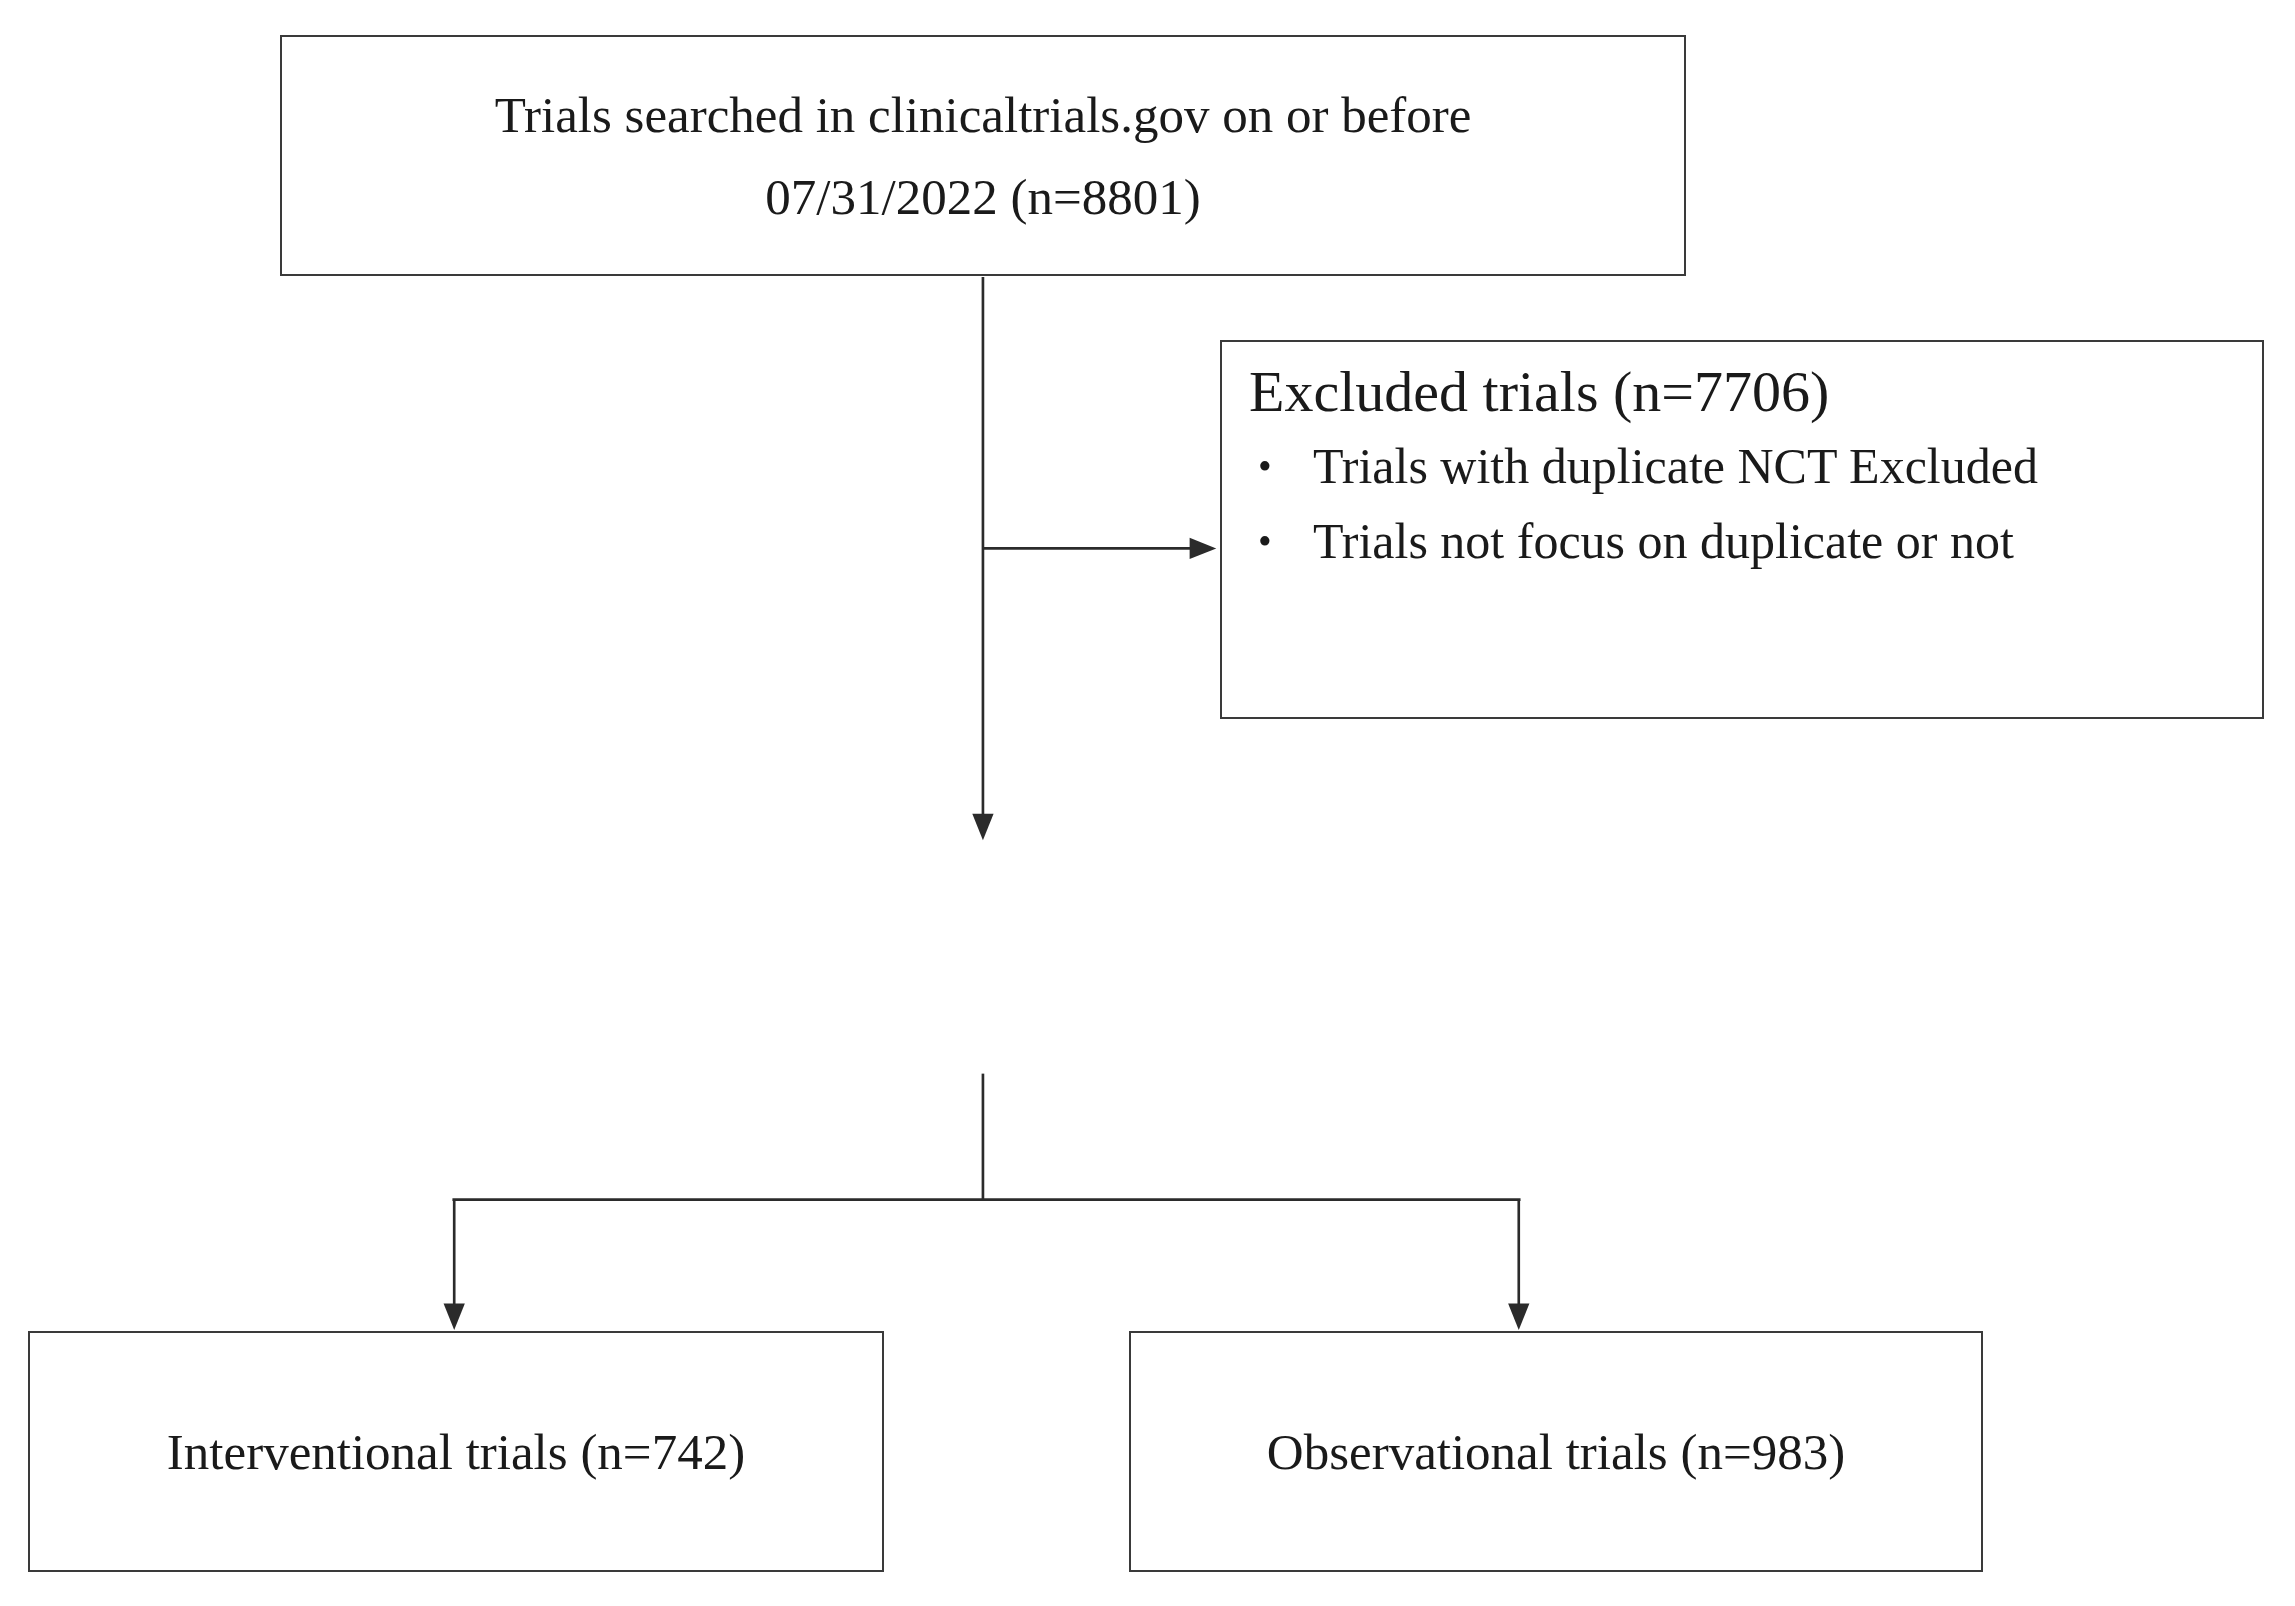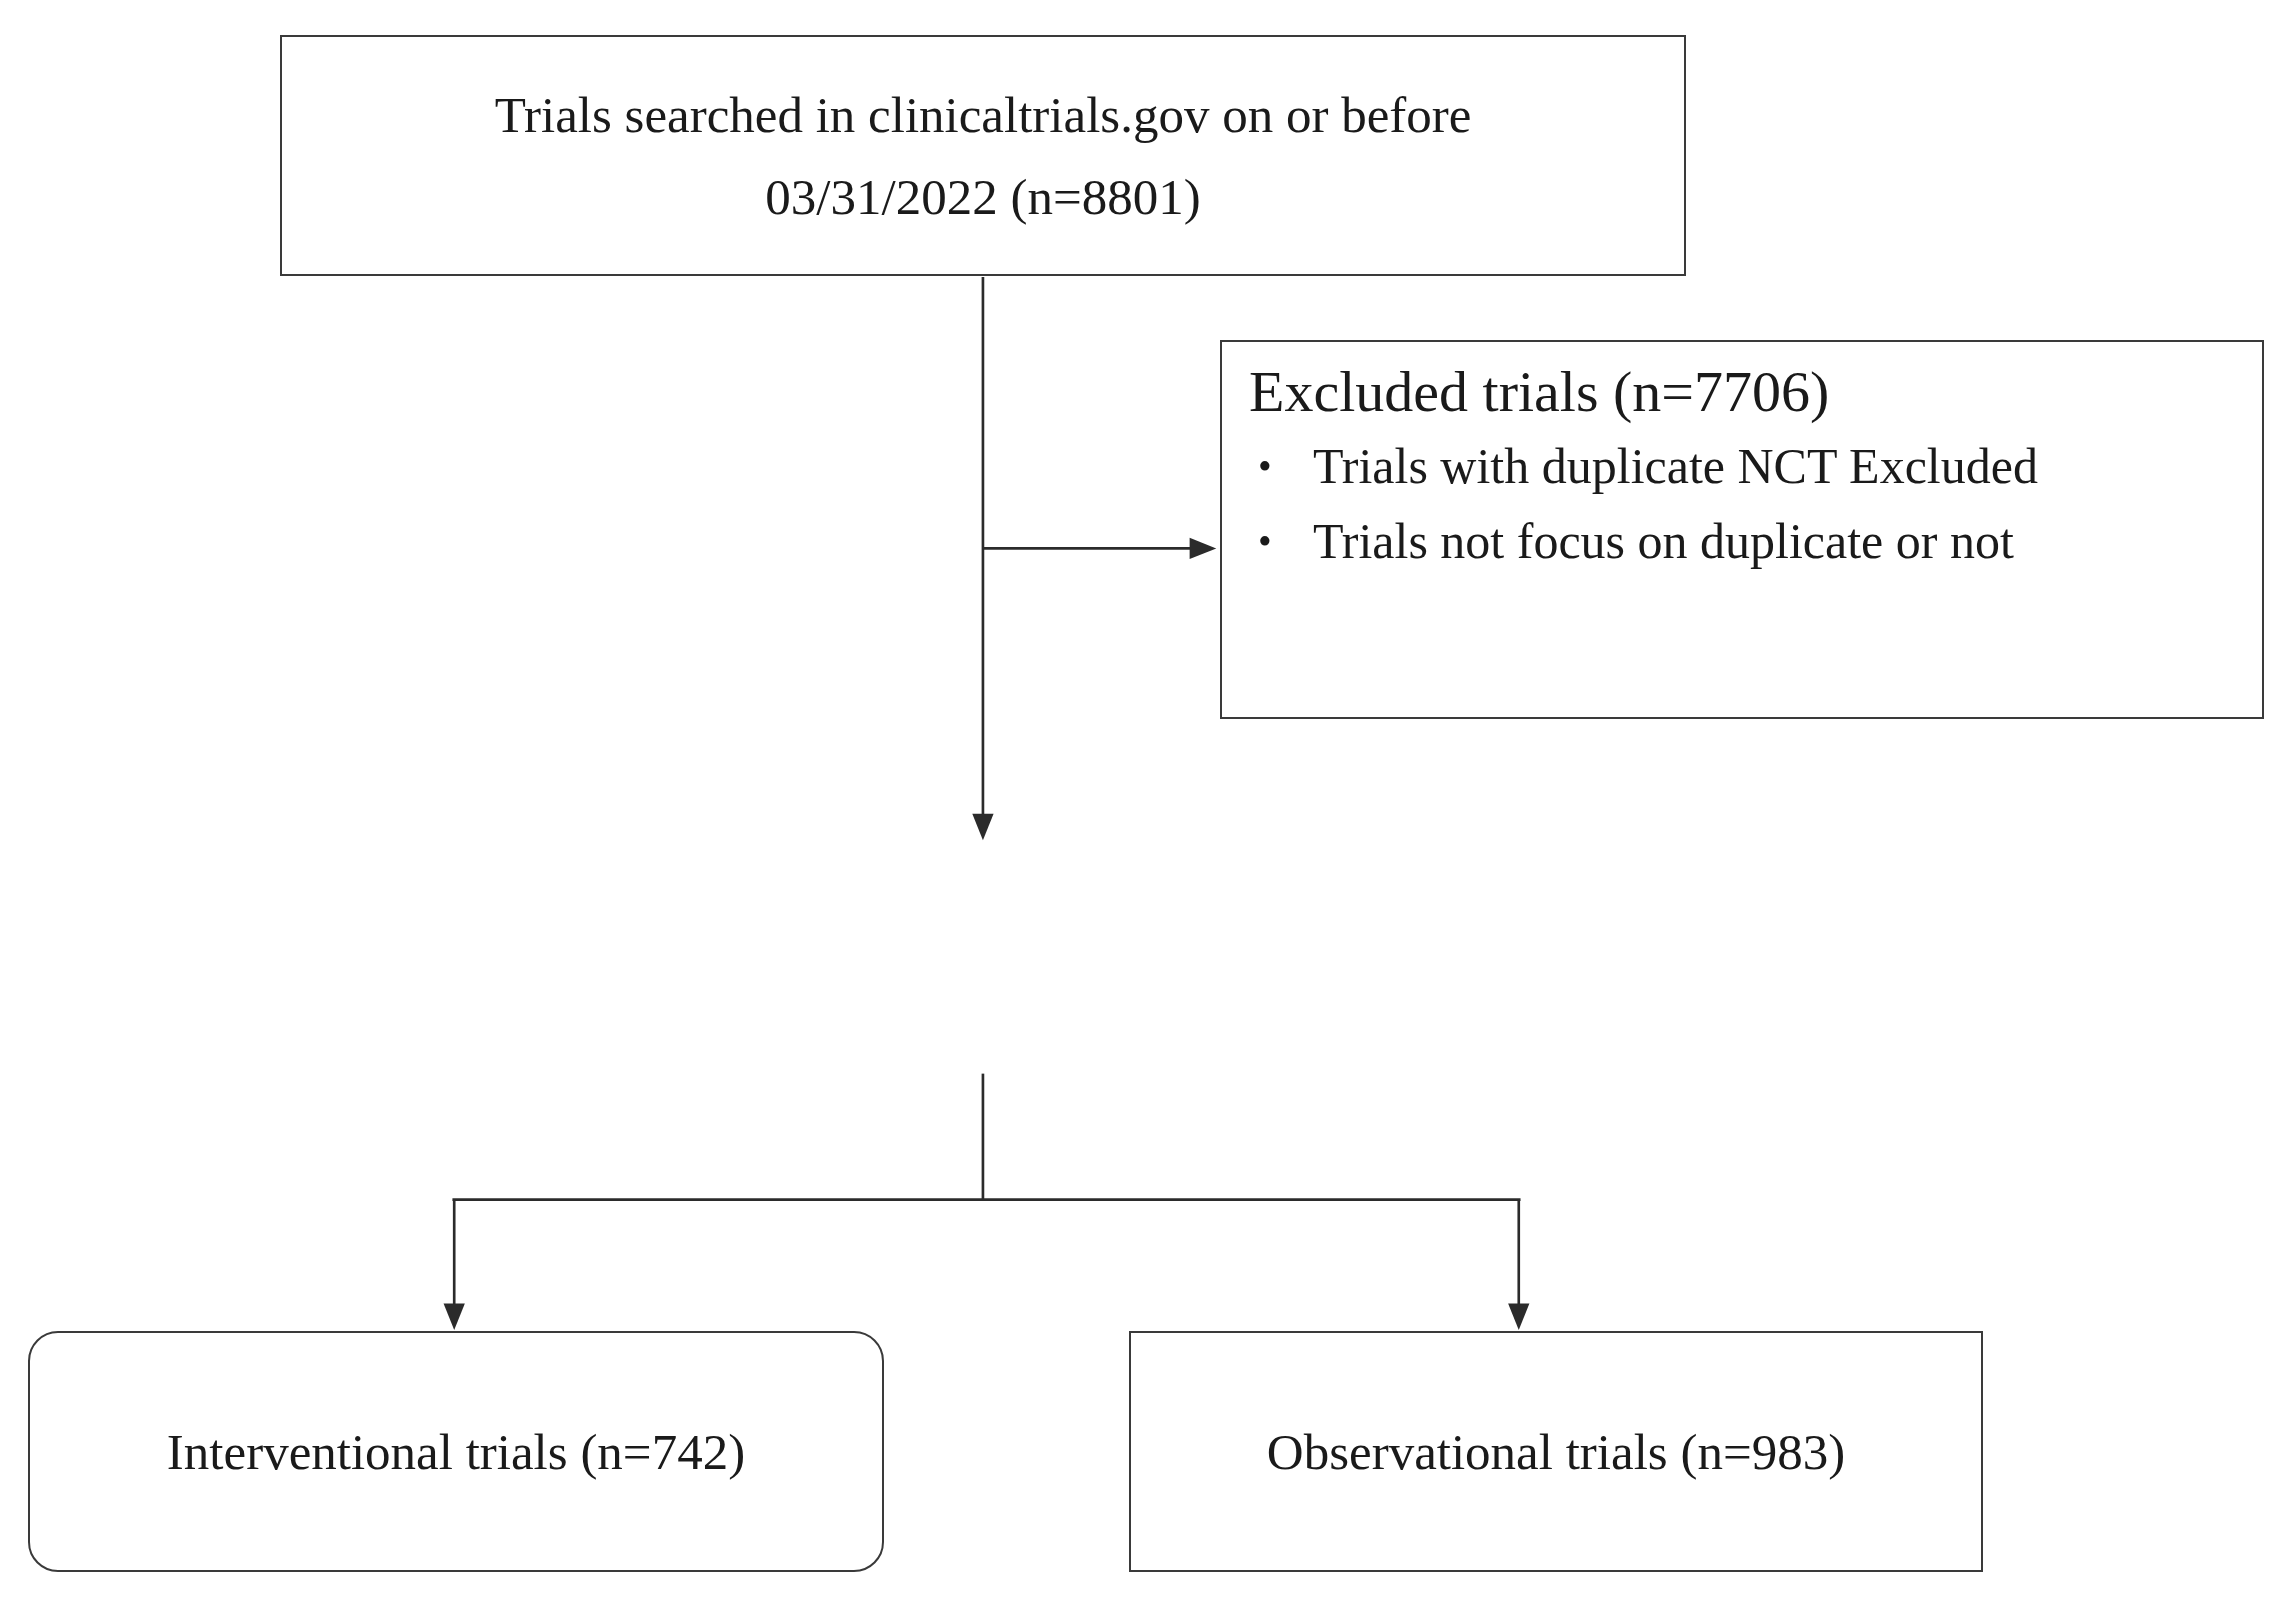--- a/index.html
+++ b/index.html
@@ -36,21 +36,21 @@
     text-align: center;
   }
   .big-line {
     font-size: 51px;
     line-height: 82px;
     white-space: nowrap;
   }
   #box-searched      { left: 280px;  top: 35px;   width: 1406px; height: 241px; }
   #box-excluded      { left: 1220px; top: 340px;  width: 1044px; height: 379px; padding: 12.4px 16px 0 27px; }
   #box-included      { left: 280px;  top: 843px;  width: 1406px; height: 231px; }
-  #box-interventional{ left: 28px;   top: 1331px; width: 856px;  height: 241px; border-radius: 30px; }
+  #box-interventional{ left: 28px;   top: 1331px; width: 856px;  height: 241px; }
   #box-observational { left: 1093px; top: 1331px; width: 854px;  height: 241px; margin-left: 36px; }
 
   .ex-title {
     font-size: 58px;
     line-height: 75px;
   }
   .bullet-row {
     display: flex;
     align-items: flex-start;
   }
@@ -83,21 +83,21 @@
     <line x1="510" y1="1352" x2="1714" y2="1352" stroke="#2b2b2b" stroke-width="3"></line>
     <line x1="512" y1="1352" x2="512" y2="1472" stroke="#2b2b2b" stroke-width="3"></line>
     <polygon points="512,1499 500,1469 524,1469" fill="#2b2b2b"></polygon>
     <line x1="1712" y1="1352" x2="1712" y2="1472" stroke="#2b2b2b" stroke-width="3"></line>
     <polygon points="1712,1499 1700,1469 1724,1469" fill="#2b2b2b"></polygon>
   </svg>
 
   <div class="box" id="box-searched">
     <div class="center-text">
       <div class="big-line">Trials searched in clinicaltrials.gov on or before</div>
-      <div class="big-line">03/31/2022 (n=8801)</div>
+      <div class="big-line">07/31/2022 (n=8801)</div>
     </div>
   </div>
 
   <div class="box" id="box-excluded">
     <div class="ex-title">Excluded trials (n=7706)</div>
     <div class="bullet-row">
       <div class="bullet-marker">•</div>
       <div class="bullet-text">
         <div class="bullet-line">Trials with duplicate NCT Excluded</div>
       </div>

